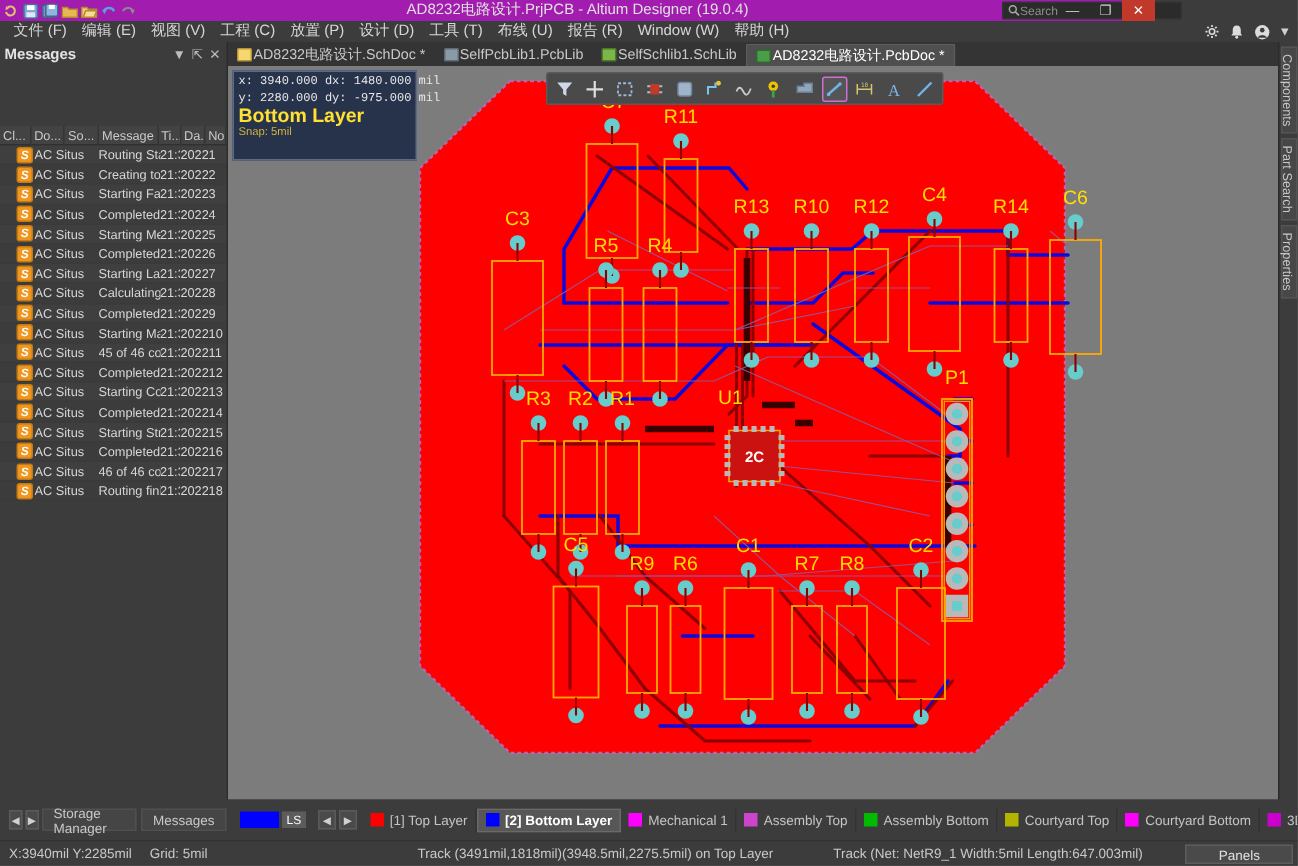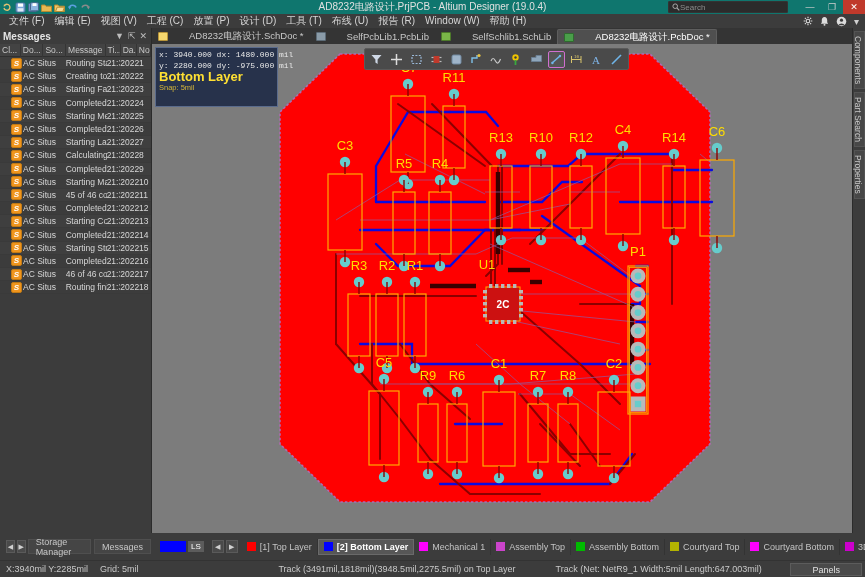--- a/index.html
+++ b/index.html
@@ -9,22 +9,22 @@
     background: #3c3c3c;
     font-family: "Liberation Sans", sans-serif;
     font-size: 11px;
     color: #d4d4d4;
     -webkit-font-smoothing: antialiased;
   }
   #app { position: relative; width: 865px; height: 577px; }
 
   
   .titlebar {
-    position: absolute; left:0; top:0; width:865px; height:14px;
-    background:#0f766e; display:flex; align-items:center;
+    position: absolute; left:0; top:0; width:770px; height:14px;
+    background:#a21caf; display:flex; align-items:center;
   }
   .title-text {
     position:absolute; left:0; right:0; text-align:center;
     font-size:10px; color:#e0e0e0; line-height:14px;
   }
   .win-btns { position:absolute; right:0; top:0; display:flex; height:14px; }
   .win-btn { width:22px; height:14px; display:flex; align-items:center; justify-content:center;
              font-size:9px; color:#cfcfcf; }
   .win-btn.close { background:#c0392b; color:#fff; }
   .search-box {
@@ -55,35 +55,35 @@
     position:absolute; left:0; top:28px; width:865px; height:16px;
     background:#343434; display:flex; align-items:flex-end;
   }
   .panel-title-left {
     width:152px; height:16px; background:#3c3c3c; display:flex; align-items:center;
     padding:0 3px; gap:2px; border-right:1px solid #2b2b2b;
   }
   .panel-title-left .lbl { font-size:10px; font-weight:bold; color:#e4e4e4; flex:1; }
   .pt-ic { font-size:9px; color:#bdbdbd; padding:0 1px; }
   .doc-tab {
-    height:15px; display:flex; align-items:center; gap:21px;
+    height:15px; display:flex; align-items:center; gap:1px;
     padding:0 6px; font-size:9.5px; color:#c8c8c8; background:transparent;
     border-top-left-radius:2px; border-top-right-radius:2px;
   }
   .doc-tab.active { background:#4f4f4f; color:#ffffff; border:1px solid #5e5e5e; border-bottom:none; }
   .dt-ic { width:10px; height:9px; display:inline-block; border-radius:1px; }
 
   
   .msgpanel {
     position:absolute; left:0; top:44px; width:152px; height:489px;
     background:#3c3c3c; border-right:1px solid #2b2b2b;
   }
   .msg-head {
     display:flex; height:13px; background:#434343; border-bottom:1px solid #303030;
-    align-items:center; font-size:8.5px; color:#c9c9c9;
+    align-items:center; font-size:8.5px; color:#c9c9c9;margin-top:40px;
   }
   .msg-head div { border-right:1px solid #353535; padding-left:2px; overflow:hidden; white-space:nowrap; height:13px; line-height:13px; }
   .msg-list { height:470px; overflow:hidden; background:#3c3c3c; }
   .msg-row { display:flex; align-items:center; height:13.2px; font-size:8.5px; color:#d7d7d7;
              border-bottom:1px solid #3a3a3a; }
   .msg-row:nth-child(odd) { background:#3f3f3f; }
   .s-icon {
     width:11px; height:11px; margin:0 1px 0 11px; flex:0 0 11px;
     background:#f0951d; border:1px solid #c27a14; border-radius:2px;
     color:#fff; font-weight:bold; font-size:8px; text-align:center; line-height:10px;

